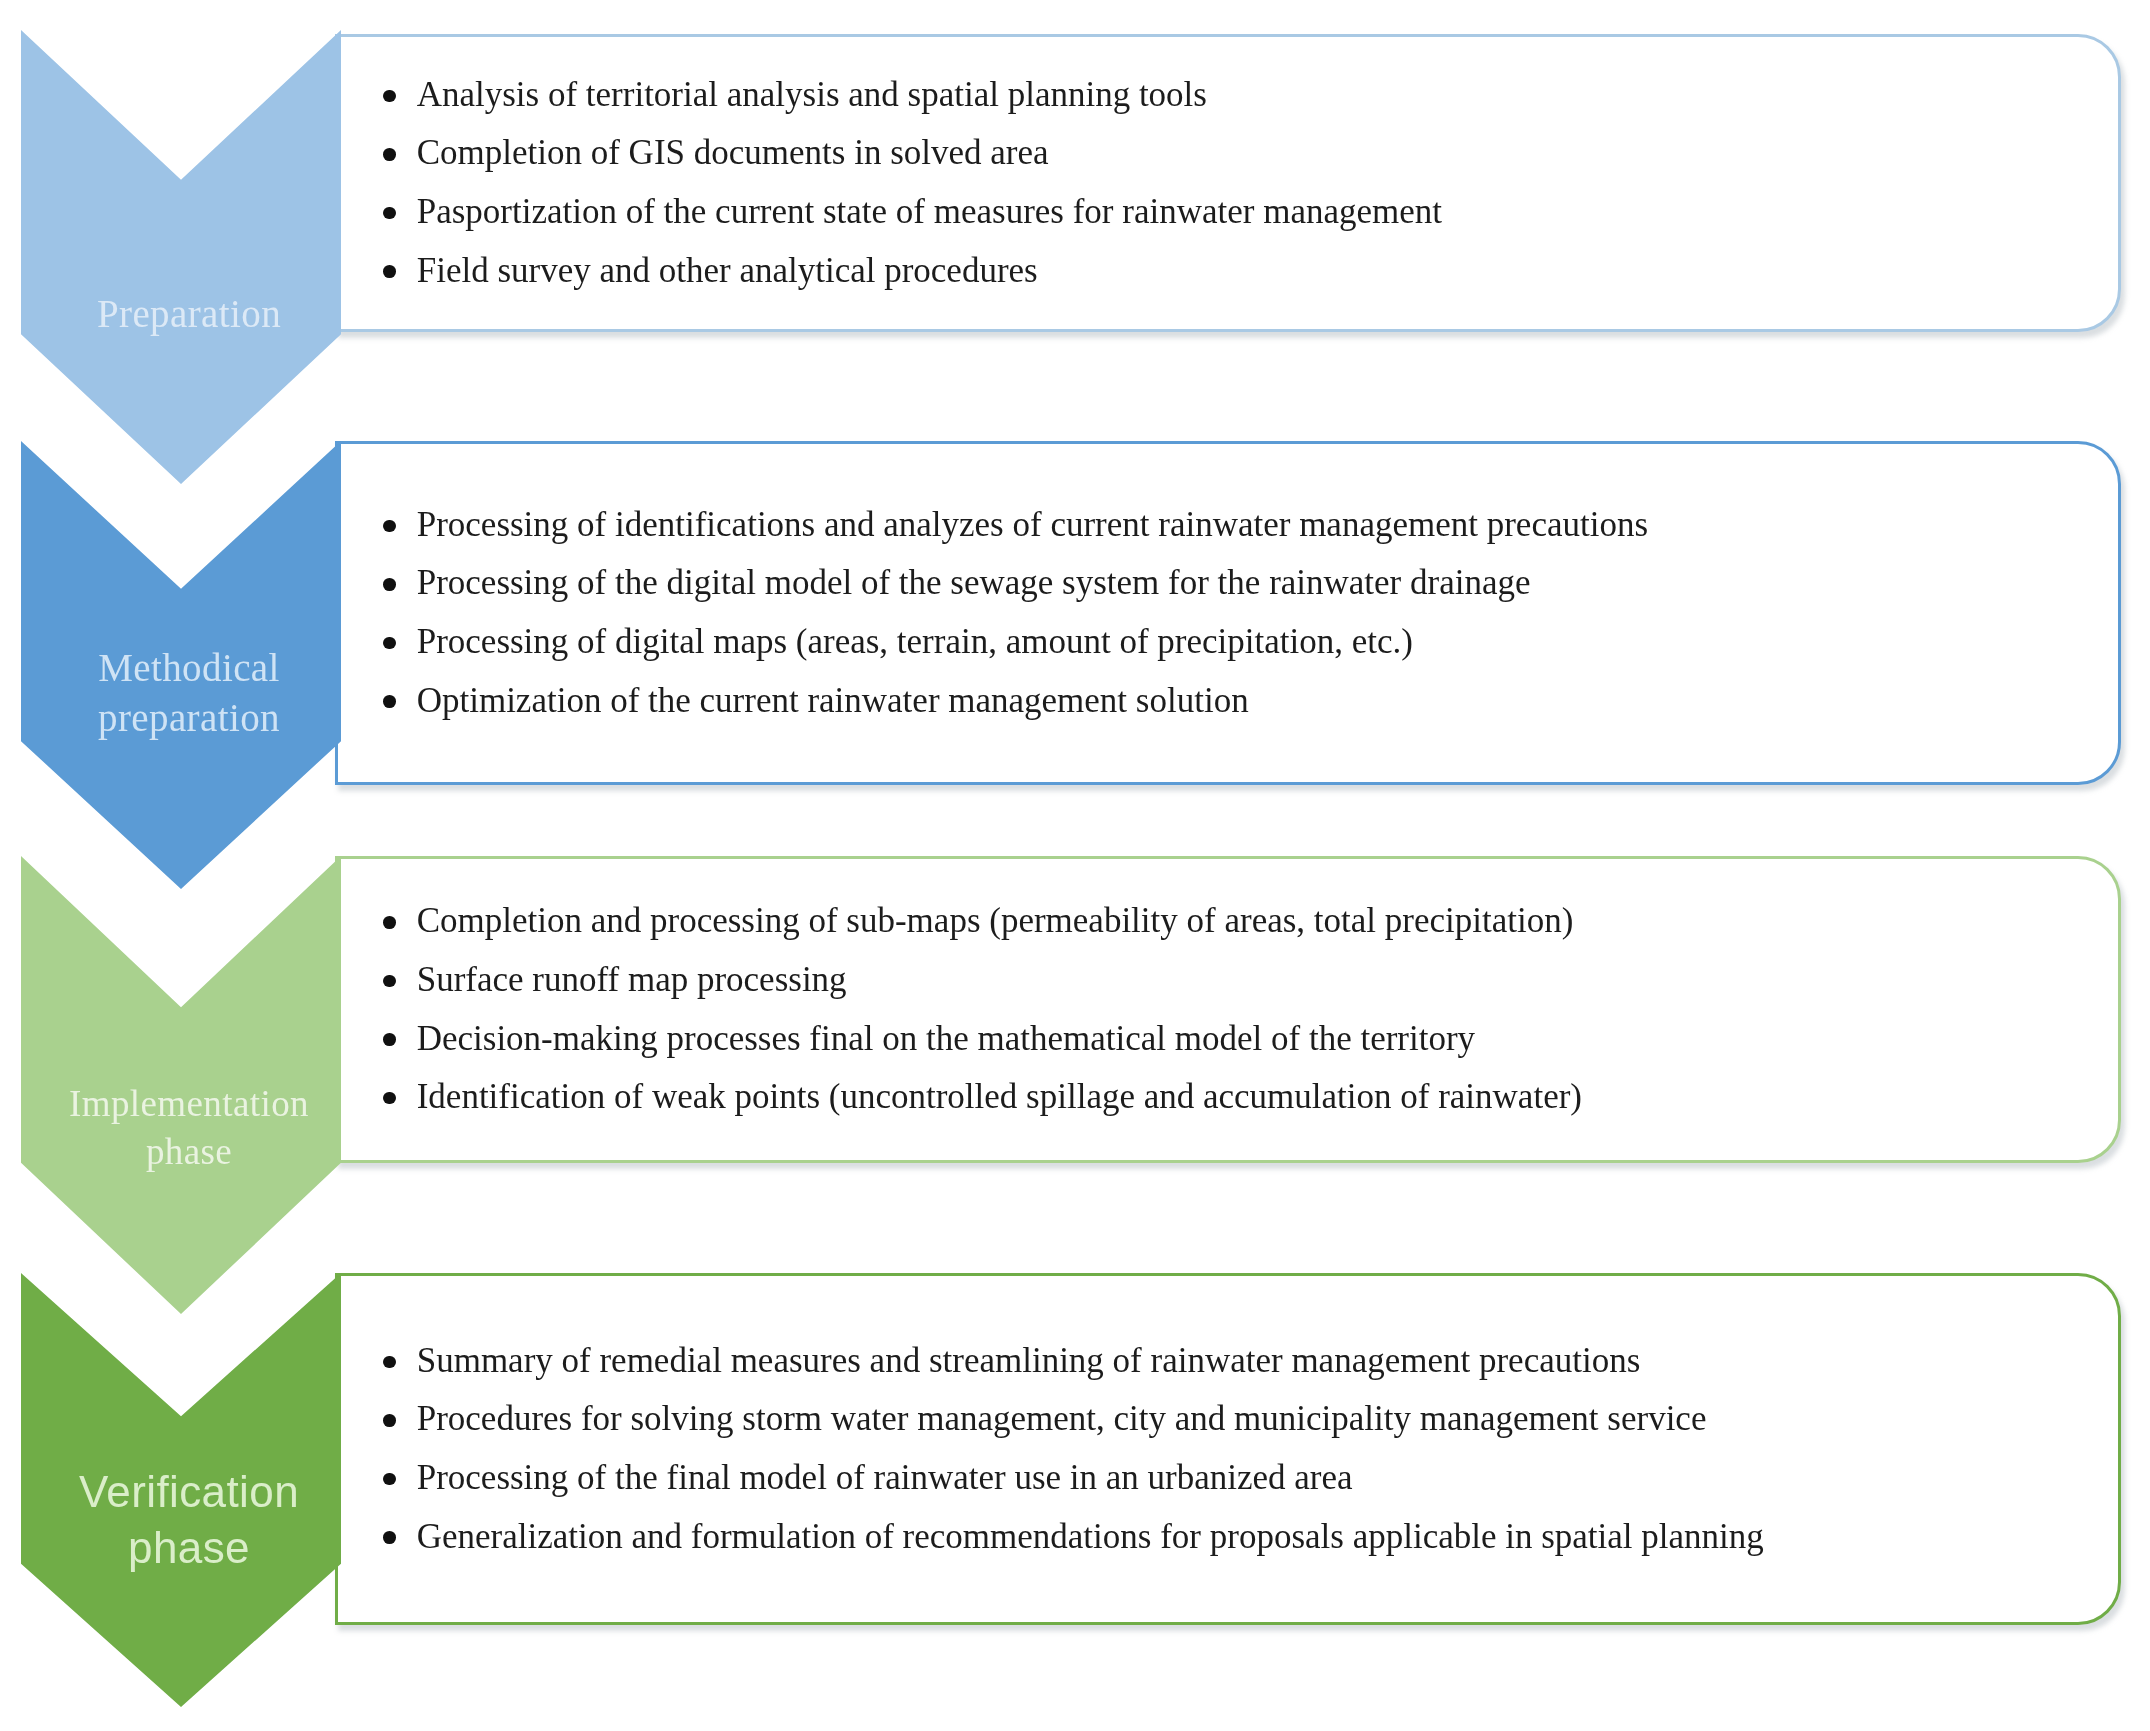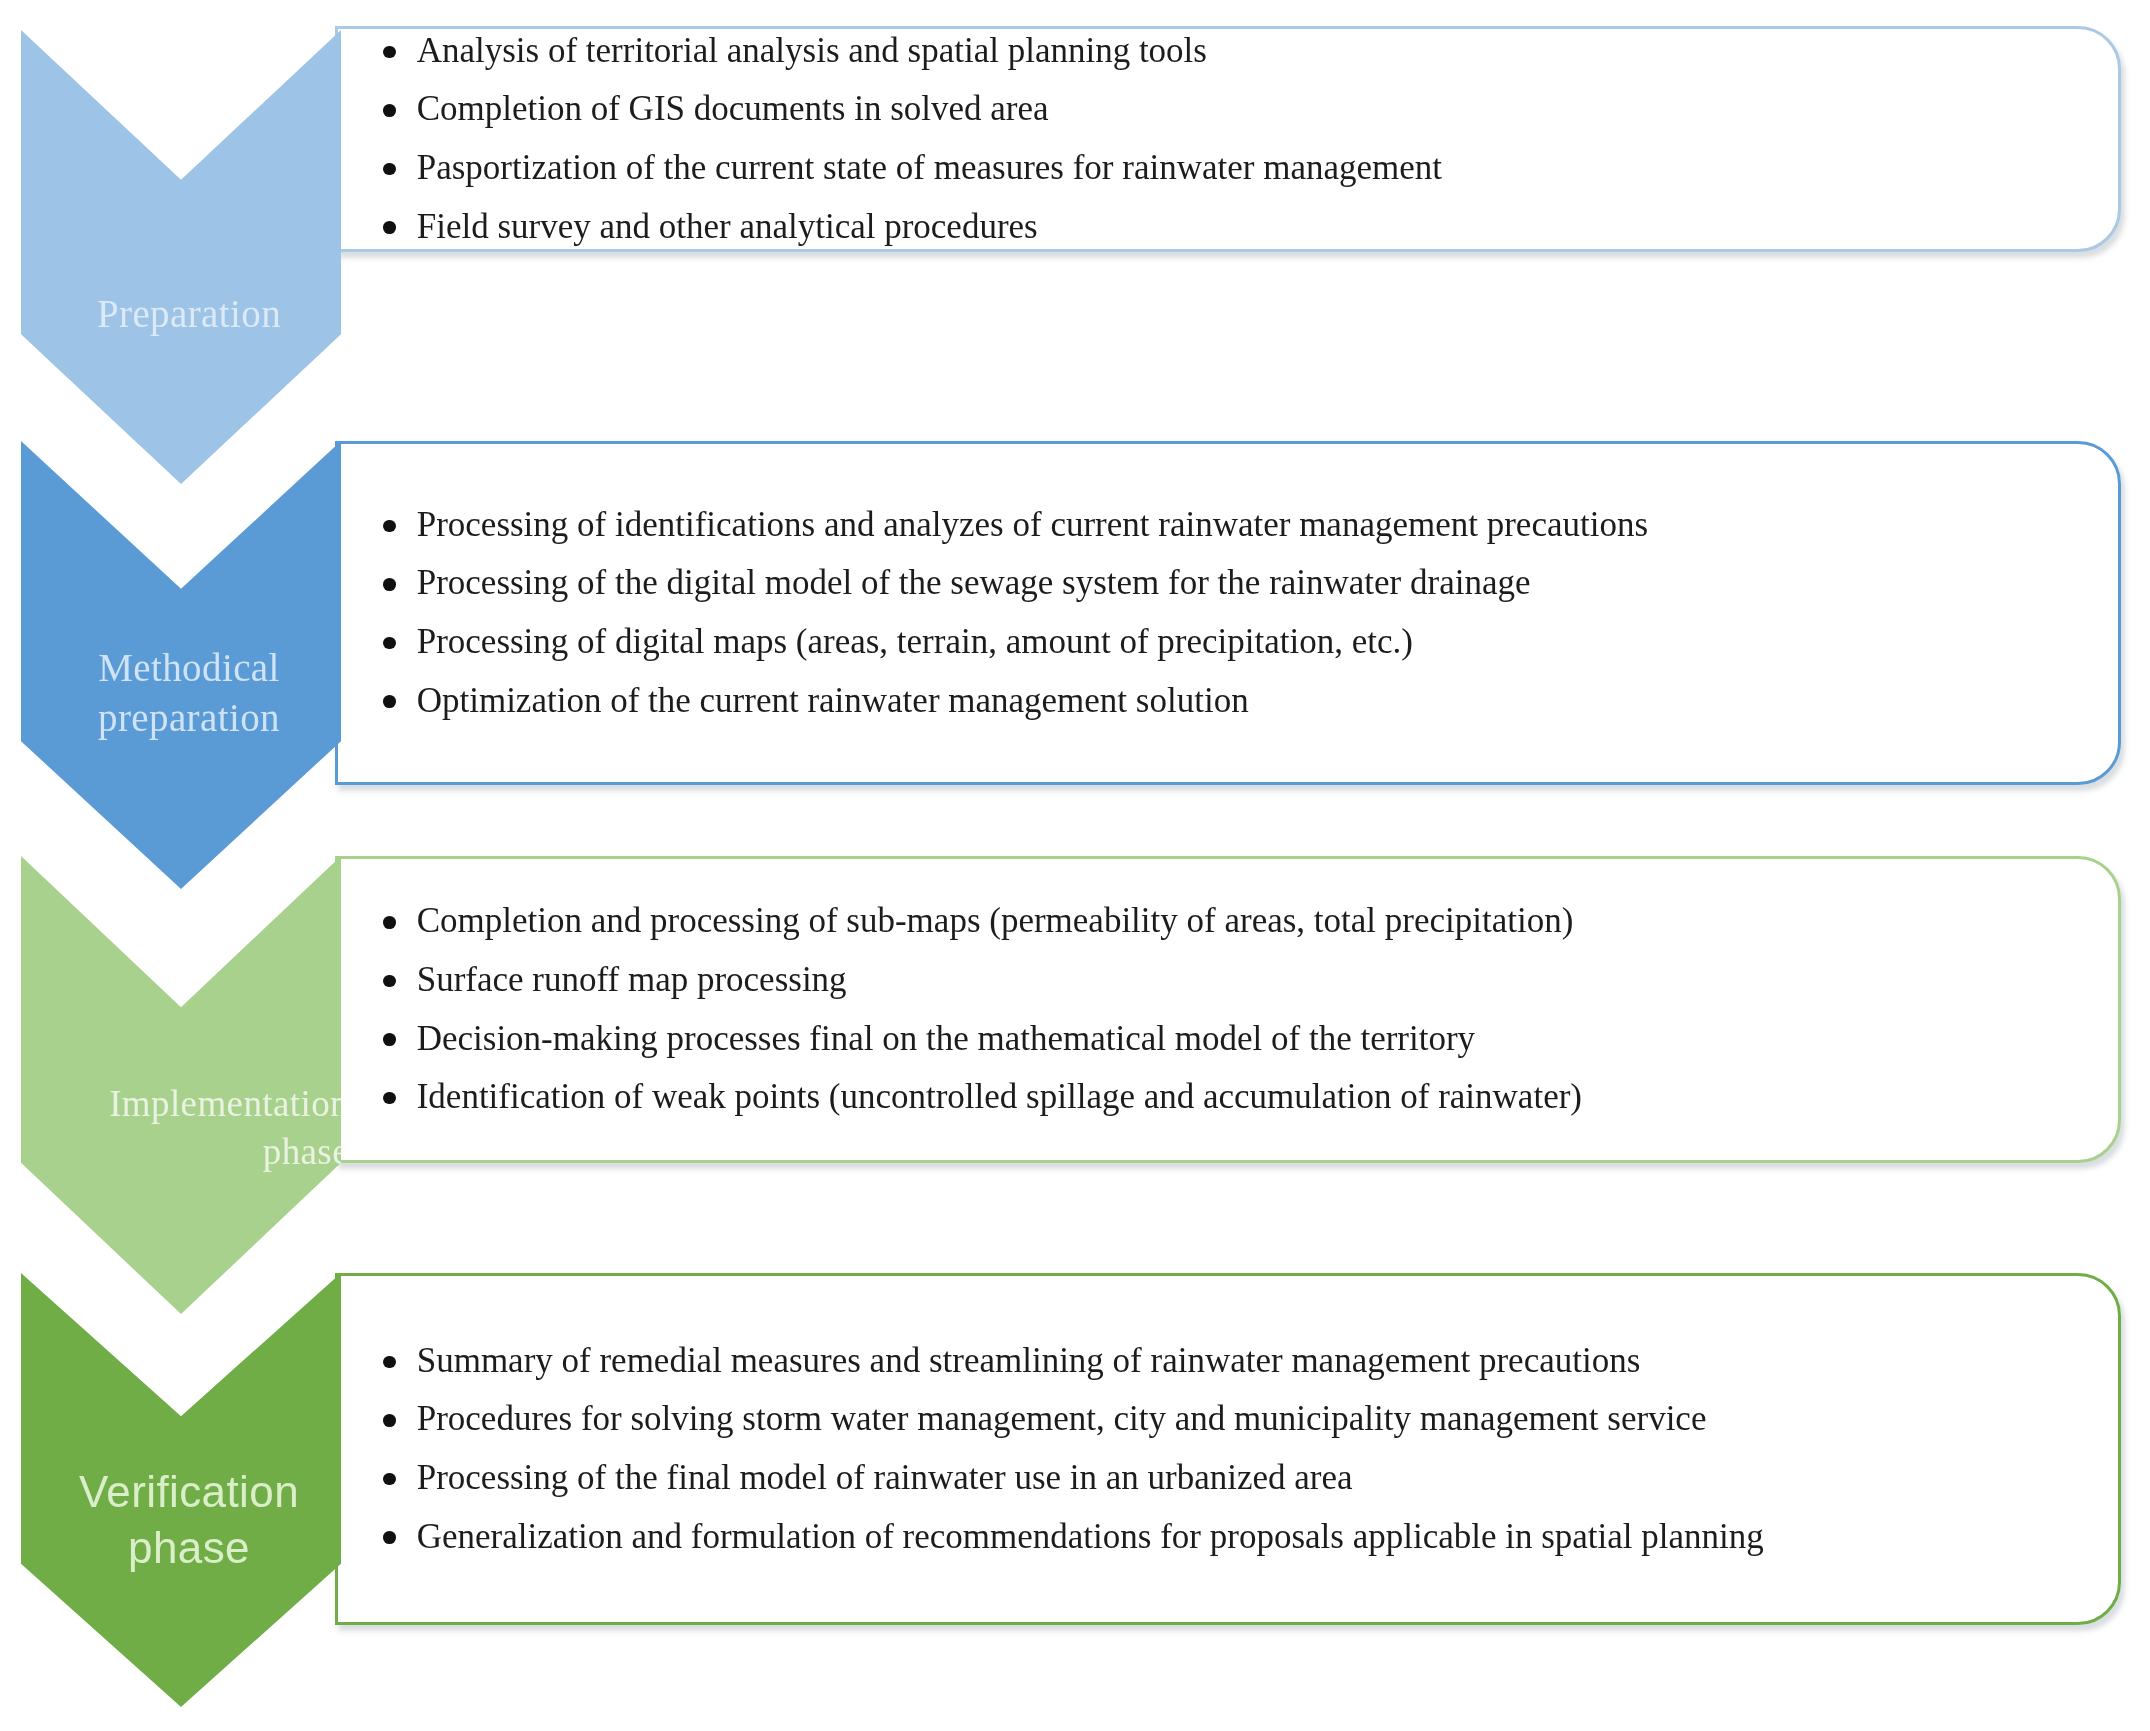--- a/index.html
+++ b/index.html
@@ -20,35 +20,35 @@
   .c1{top:441px;height:448px;background:#5b9bd5;}
   .c2{top:856px;height:458px;background:#a9d18e;}
   .c3{top:1273px;height:434px;background:#70ad47;}
   .chev-label{
     position:absolute;left:8px;width:100%;
     text-align:center;font-size:39px;line-height:1.28;
     letter-spacing:0.4px;
   }
   .c0 .chev-label{top:57%;}
   .c1 .chev-label{top:45%;}
-  .c2 .chev-label{top:49%;font-size:37px;text-align:right;}
+  .c2 .chev-label{top:49%;font-size:37px;}
   .c3 .chev-label{top:44%;font-family:"Liberation Sans",sans-serif;font-size:44px;}
   
   .box{
     position:absolute;left:335px;width:1786px;
     box-sizing:border-box;
     background:#ffffff;
     border:3.7px solid #cccccc;
     border-radius:0 43px 43px 0;
     box-shadow:3.7px 6px 5.2px rgba(150,160,168,0.35);
     display:flex;align-items:center;
     padding:16.4px 52px 16.4px 45px;
     z-index:1;
   }
-  .b0{top:26px;height:226px;}
+  .b0{top:34px;height:298px;}
   .b1{top:441px;height:344px;}
   .b2{top:856px;height:307px;}
   .b3{top:1273px;height:352px;}
   .bullets{
     list-style:none;margin:0;padding:0;
     display:flex;flex-direction:column;gap:18px;width:100%;
   }
   .bullets li{
     display:flex;align-items:center;gap:21px;
     font-size:35px;line-height:1.16;color:#1c1c1c;

